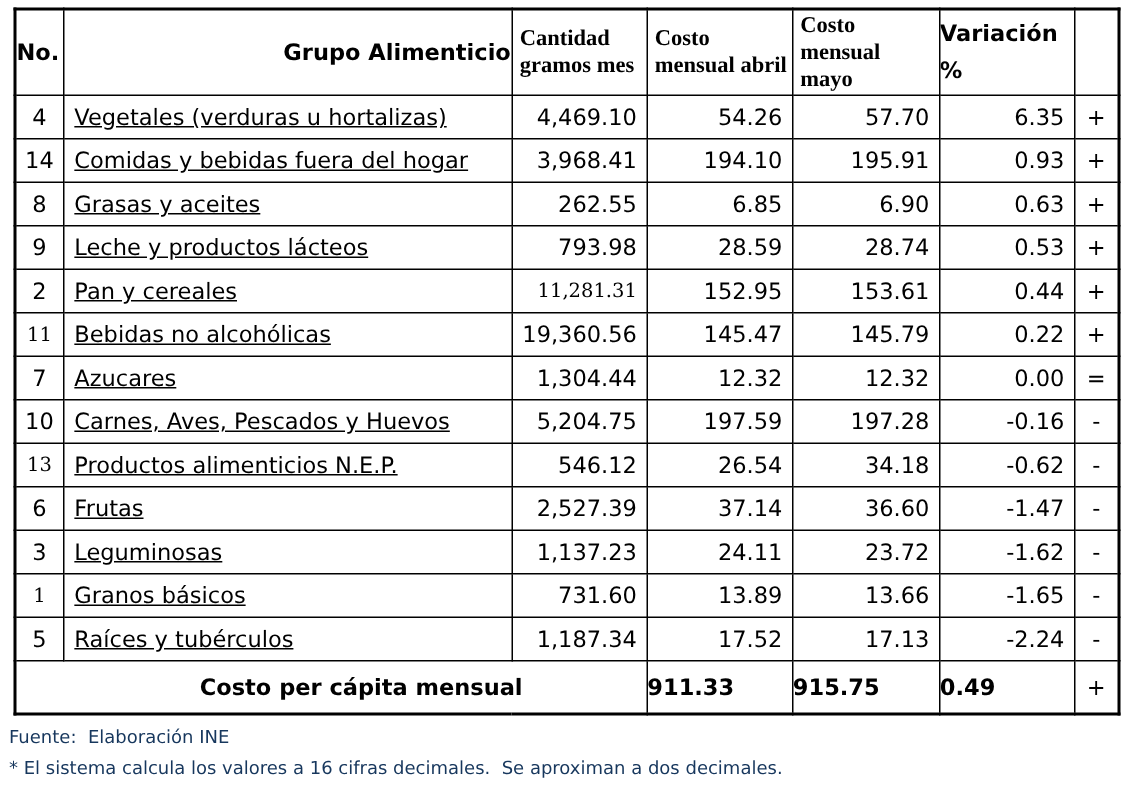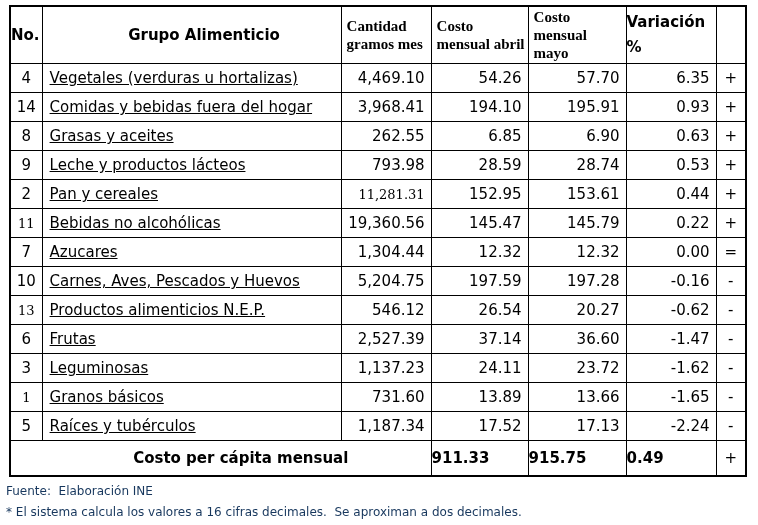--- a/index.html
+++ b/index.html
@@ -26,21 +26,21 @@
     white-space: nowrap;
     padding: 0;
     vertical-align: middle;
   }
   .cost-table thead th {
     height: 56px;
     font-size: 15px;
     font-weight: bold;
   }
   th.h-no   { text-align: right;  padding-right: 2px; }
-  th.h-group{ text-align: center;   padding-left: 25px; }
+  th.h-group{ text-align: right;   padding-left: 25px; }
   th.h-wrap { text-align: left;   padding-left: 5px; white-space: normal; line-height: 1.22; font-family: Liberation Serif, serif; }
   th.h-var  { text-align: left; white-space: normal; line-height: 1.7; }
   tr.data td { height: 28px; font-size: 15px; }
   td.c-no    { text-align: center; }
   td.c-group { text-align: left;  padding-left: 7px; text-decoration: underline; }
   td.c-num   { text-align: right; padding-right: 6px; }
   td.c-sign  { text-align: center; }
   .alt-font  { font-family: "DejaVu Serif", "Liberation Serif", serif; font-size: 13px !important; }
   tr.footer td { height: 34px; font-size: 15px; }
   td.f-label { text-align: center; font-weight: bold; padding-left: 40px; }
@@ -155,21 +155,21 @@
       <td class="c-num">197.59</td>
       <td class="c-num">197.28</td>
       <td class="c-num">-0.16</td>
       <td class="c-sign">-</td>
     </tr>
         <tr class="data">
       <td class="c-no alt-font">13</td>
       <td class="c-group">Productos alimenticios N.E.P.</td>
       <td class="c-num">546.12</td>
       <td class="c-num">26.54</td>
-      <td class="c-num">20.27</td>
+      <td class="c-num">34.18</td>
       <td class="c-num">-0.62</td>
       <td class="c-sign">-</td>
     </tr>
         <tr class="data">
       <td class="c-no">6</td>
       <td class="c-group">Frutas</td>
       <td class="c-num">2,527.39</td>
       <td class="c-num">37.14</td>
       <td class="c-num">36.60</td>
       <td class="c-num">-1.47</td>

